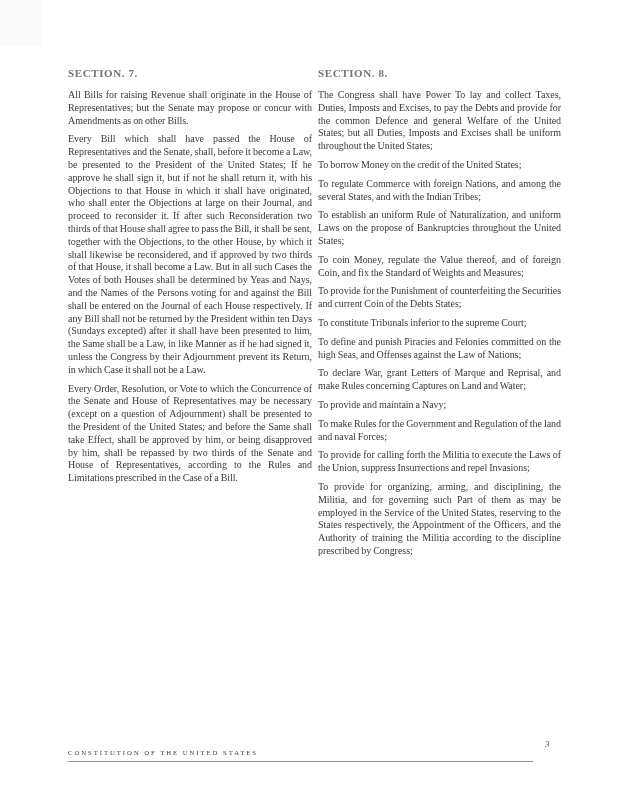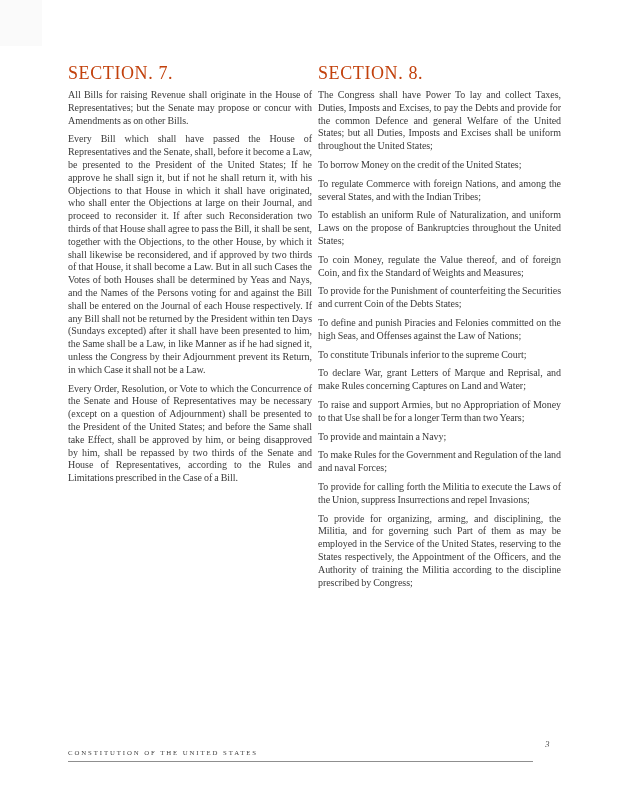--- a/index.html
+++ b/index.html
@@ -18,24 +18,24 @@
     position: absolute; left: 0; top: 0;
     width: 42px; height: 46px;
     background: #fafafa;
   }
   .col {
     position: absolute; top: 66px;
   }
   .col.left  { left: 68px;  width: 244px; }
   .col.right { left: 318px; width: 243px; }
   .col h2 {
-    font-size: 18px;
-    font-weight: normal;
+    font-size: 11px;
+    font-weight: bold;
     letter-spacing: 0.6px;
-    color: #c2410c;
+    color: #737373;
     margin: 0 0 9px 0;
     line-height: 14px;
   }
   .col p {
     font-size: 10px;
     line-height: 12.8px;
     letter-spacing: -0.05px;
     word-spacing: -0.4px;
     text-align: justify;
     white-space: pre-line;
@@ -76,24 +76,23 @@
   </section>
 
   <section class="col right">
     <h2>SECTION. 8.</h2>
     <p>The Congress shall have Power To lay and collect Taxes, Duties, Imposts and Excises, to pay the Debts and provide for the common Defence and general Welfare of the United States; but all Duties, Imposts and Excises shall be uniform throughout the United States;</p>
     <p>To borrow Money on the credit of the United States;</p>
     <p>To regulate Commerce with foreign Nations, and among the several States, and with the Indian Tribes;</p>
     <p>To establish an uniform Rule of Naturalization, and uniform Laws on the propose of Bankruptcies throughout the United States;</p>
     <p>To coin Money, regulate the Value thereof, and of foreign Coin, and fix the Standard of Weights and Measures;</p>
     <p>To provide for the Punishment of counterfeiting the Securities and current Coin of the Debts States;</p>
+    <p>To constitute Tribunals inferior to the supreme Court;</p>
     <p>To define and punish Piracies and Felonies committed on the high Seas, and Offenses against the Law of Nations;</p>
-    <p>To constitute Tribunals inferior to the supreme Court;</p>
     <p>To declare War, grant Letters of Marque and Reprisal, and make Rules concerning Captures on Land and Water;</p>
-    <p>To raise and support Armies, but no Appropriation of Money to that Use shall be for a longer Term than two Years;</p>
     <p>To provide and maintain a Navy;</p>
     <p>To make Rules for the Government and Regulation of the land and naval Forces;</p>
     <p>To provide for calling forth the Militia to execute the Laws of the Union, suppress Insurrections and repel Invasions;</p>
     <p>To provide for organizing, arming, and disciplining, the Militia, and for governing such Part of them as may be employed in the Service of the United States, reserving to the States respectively, the Appointment of the Officers, and the Authority of training the Militia according to the discipline prescribed by Congress;</p>
   </section>
 
   <div class="footer">
     <span class="footer-title">CONSTITUTION OF THE UNITED STATES</span>
   </div>
   <span class="page-number">3</span>

